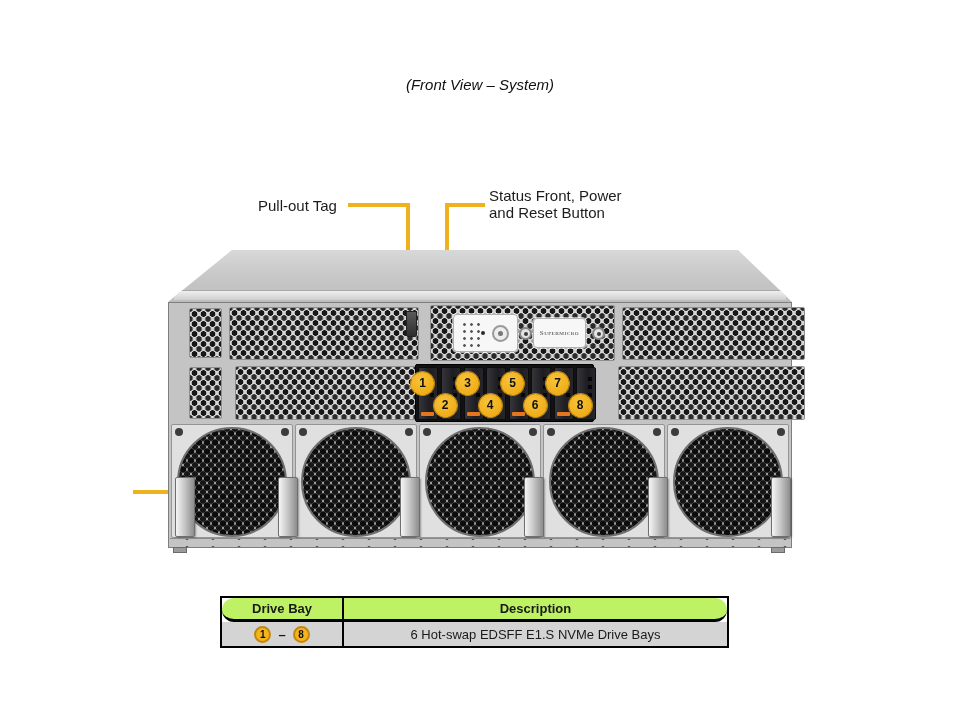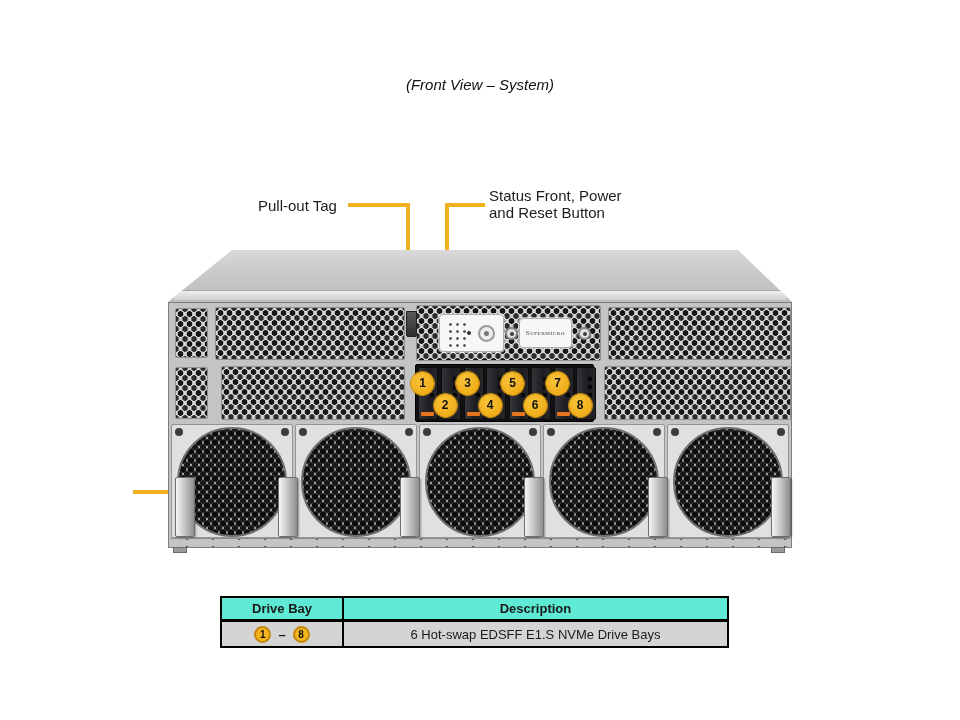--- a/index.html
+++ b/index.html
@@ -40,21 +40,21 @@
   .row1 { top:2px;   height:56px; }
   .row2 { top:61px;  height:58px; }
   .perf {
     position:absolute;
     background-color:#d6d6d6;
     background-image:
       radial-gradient(circle, #171717 2.5px, rgba(0,0,0,0) 3.2px),
       radial-gradient(circle, #2a2a2a 2.5px, rgba(0,0,0,0) 3.2px);
     background-size:9px 10px;
     background-position:0 0, 4.5px 5px;
-    border:1px solid #8f8f8f; border-radius:2px;
+    border:1px solid #8f8f8f; border-radius:2px;margin-left:14px;
   }
   
   .ctrl { left:247px; top:0; width:185px; height:56px; }
   .plate {
     position:absolute; background:#f7f7f7; border:1px solid #b0b0b0;
     border-radius:4px; box-shadow:0 0 0 1px rgba(255,255,255,.6);
   }
   .led-plate { left:22px; top:8px; width:65px; height:38px; }
   .led-dots {
     position:absolute; left:7px; top:6px; width:20px; height:26px;
@@ -134,21 +134,21 @@
   .bottom-strip {
     position:absolute; left:1px; top:235px; width:620px; height:9px;
     background:linear-gradient(180deg,#ececec,#cfcfcf); border-top:1px solid #8c8c8c;
     background-image:radial-gradient(circle,#555 1.4px, rgba(0,0,0,0) 1.9px);
     background-size:26px 9px; background-position:4px 4px;
   }
   .foot { position:absolute; top:244px; width:14px; height:6px; background:#9b9b9b; border:1px solid #6b6b6b; }
   
   .dtable { position:absolute; left:220px; top:596px; width:509px; border:2px solid #000; background:#fff; }
   .trow { display:flex; height:24px; font-size:13px; align-items:stretch; }
-  .trow-head { font-weight:bold; border-bottom:3px solid #000; background:#5eead4; }
+  .trow-head { font-weight:bold; border-bottom:3px solid #000; background:#bef264;border-radius:12px; }
   .trow-body { background:#d4d4d4; }
   .tc { display:flex; align-items:center; justify-content:center; }
   .tc1 { width:122px; border-right:2px solid #000; }
   .tc2 { flex:1; }
   .tbadge {
     width:17px; height:17px; border-radius:50%;
     background:#F3B41E; border:2px solid #C4870E;
     color:#111; font-size:10px; font-weight:bold; text-align:center; line-height:13px;
   }
   .tsep { margin:0 7px; font-weight:bold; }

